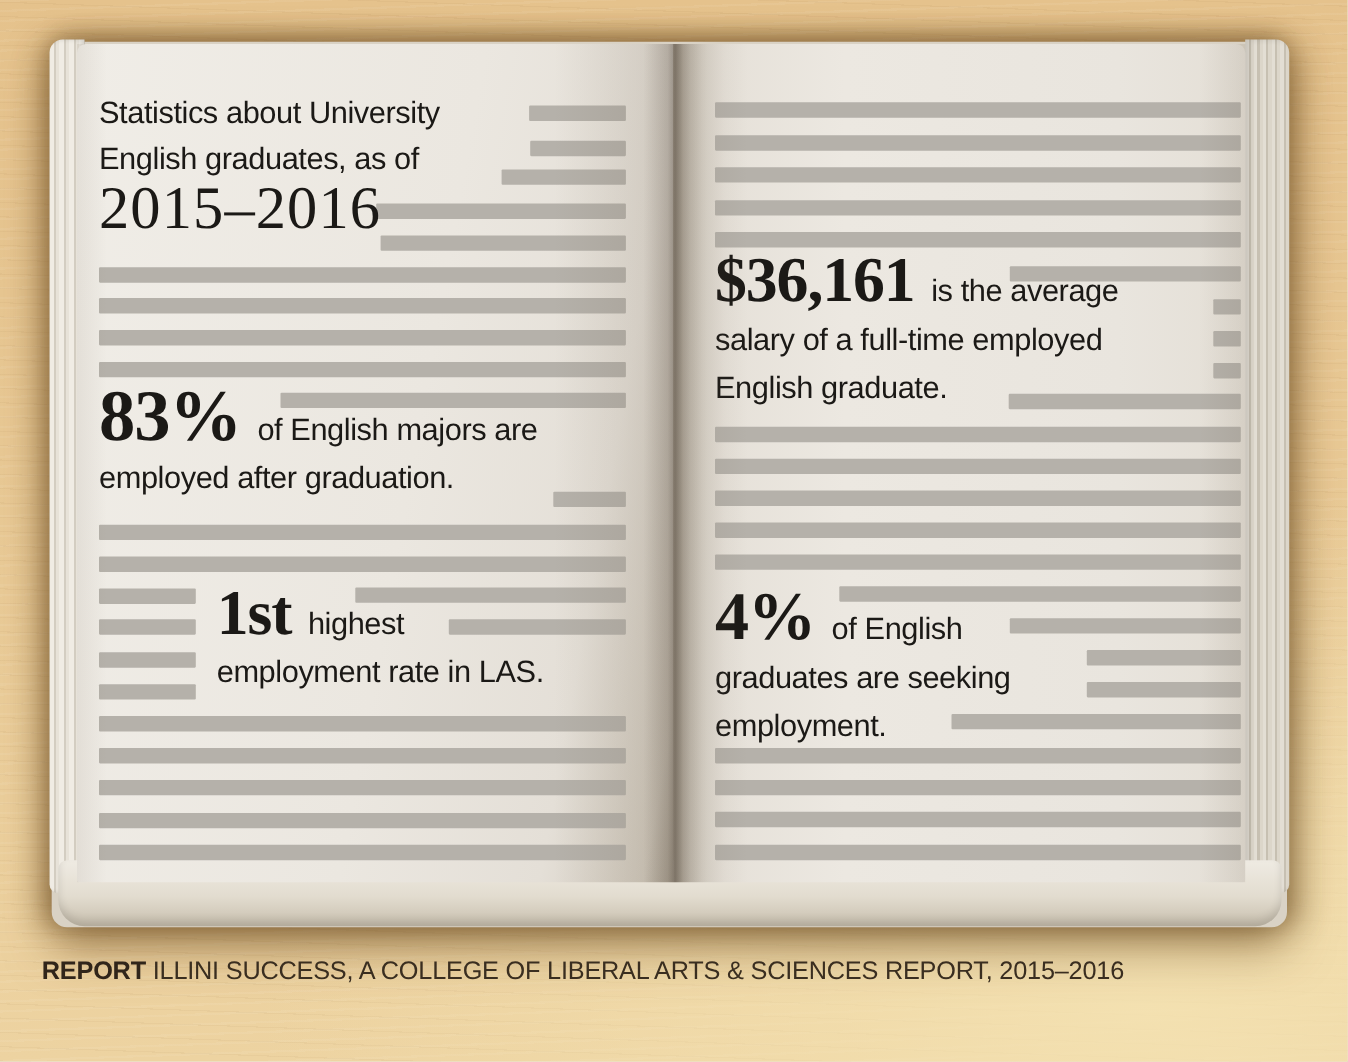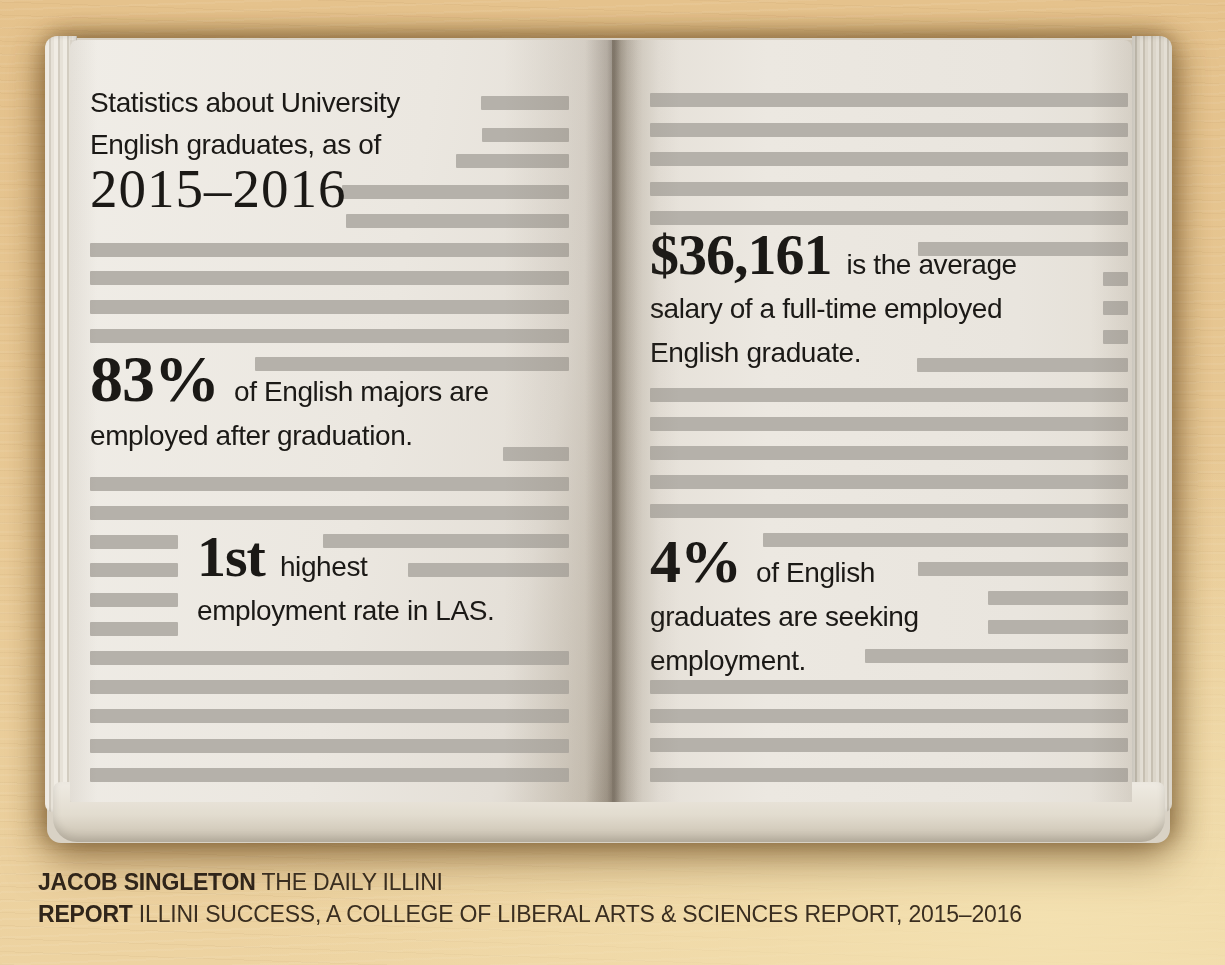--- a/index.html
+++ b/index.html
@@ -159,16 +159,15 @@
         </div>
         <div class="sm">graduates are seeking</div>
         <div class="sm">employment.</div>
       </div>
     </div>
 
     <div class="spine"></div>
   </div>
 
   <div class="credits">
-    <div><span class="b">JACOB SINGLETON</span> <span class="r">THE DAILY ILLINI</span></div>
     <div><span class="b">REPORT</span> <span class="r">ILLINI SUCCESS, A COLLEGE OF LIBERAL ARTS &amp; SCIENCES REPORT, 2015–2016</span></div>
   </div>
 </div>
 
 </body></html>

